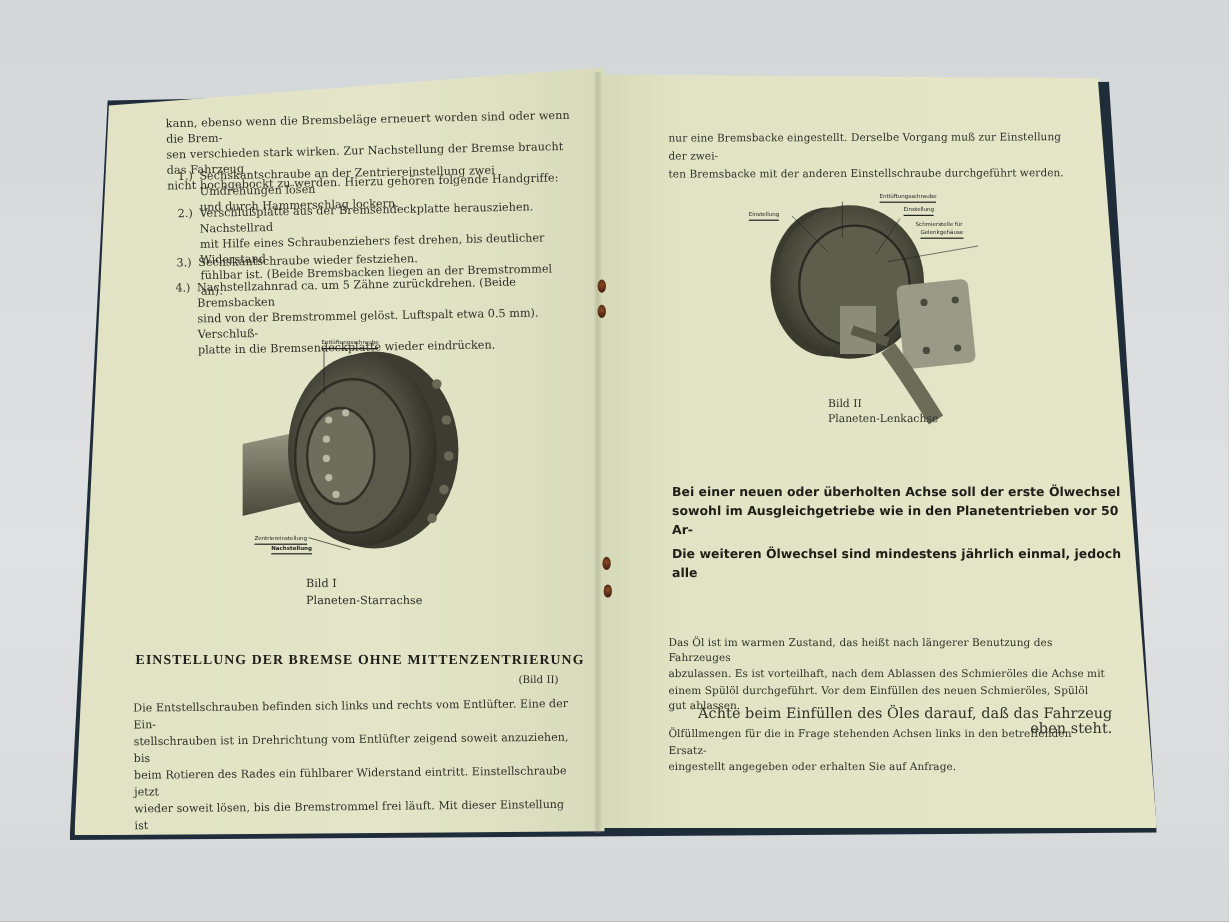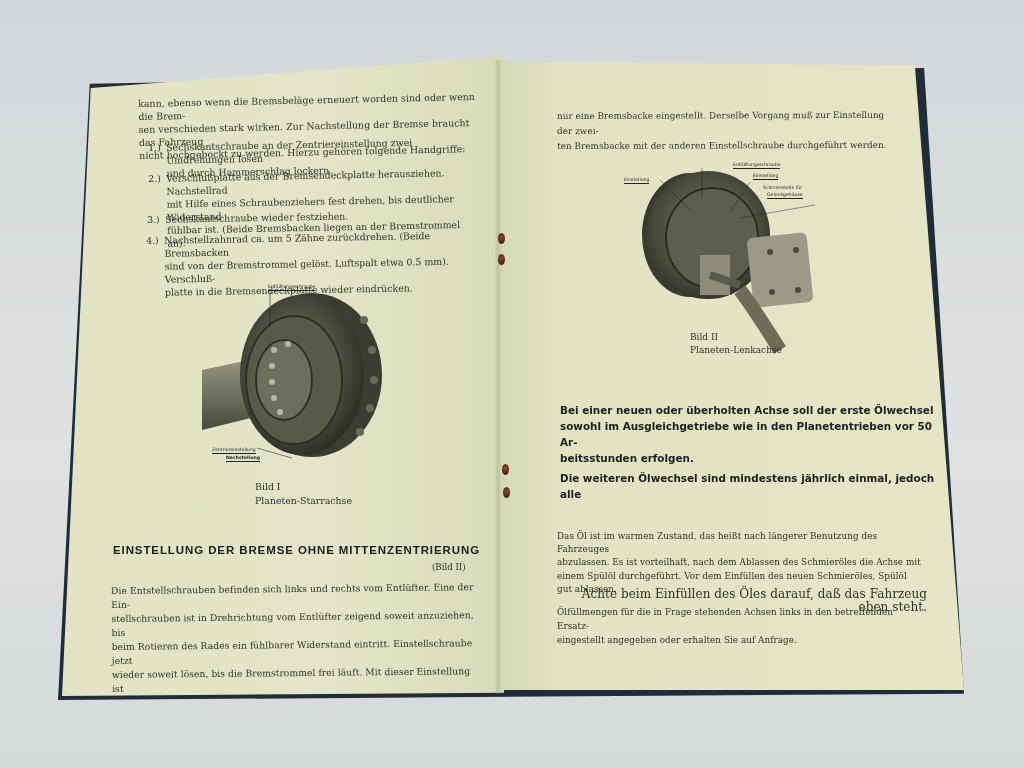--- a/index.html
+++ b/index.html
@@ -85,21 +85,21 @@
       position: absolute;
       left: 0;
       top: 0;
     }
     .list-item .body {
       display: block;
       padding-left: 18px;
     }
     .heading {
       position: absolute;
-      font-family: Liberation Sans, sans-serif;
+      font-family: Liberation Serif, serif;
       font-weight: bold;
       font-size: 11.5px;
       letter-spacing: 0.9px;
       color: #1d1f18;
       white-space: nowrap;
     }
     .bold-block {
       position: absolute;
       font-family: "DejaVu Sans", sans-serif;
       font-weight: bold;
@@ -282,21 +282,20 @@
 
   <div class="caption" style="left:690px;top:331px;font-size:9px;line-height:13px;">
     <div>Bild II</div>
     <div>Planeten-Lenkachse</div>
   </div>
 
   <div class="bold-block" style="left:560px;top:402px;width:375px;">
     <p>
       <span style="display:block">Bei einer neuen oder überholten Achse soll der erste Ölwechsel</span>
       <span style="display:block">sowohl im Ausgleichgetriebe wie in den Planetentrieben vor 50 Ar-</span>
-      <span style="display:block">beitsstunden erfolgen.</span>
     </p>
     <p>
       <span style="display:block">Die weiteren Ölwechsel sind mindestens jährlich einmal, jedoch alle</span>
     </p>
   </div>
 
   <div class="txt" style="left:557px;top:530px;width:370px;font-size:8.8px;line-height:13.2px;">
     <p>Das Öl ist im warmen Zustand, das heißt nach längerer Benutzung des Fahrzeuges</p>
     <p>abzulassen. Es ist vorteilhaft, nach dem Ablassen des Schmieröles die Achse mit</p>
     <p>einem Spülöl durchgeführt. Vor dem Einfüllen des neuen Schmieröles, Spülöl</p>

